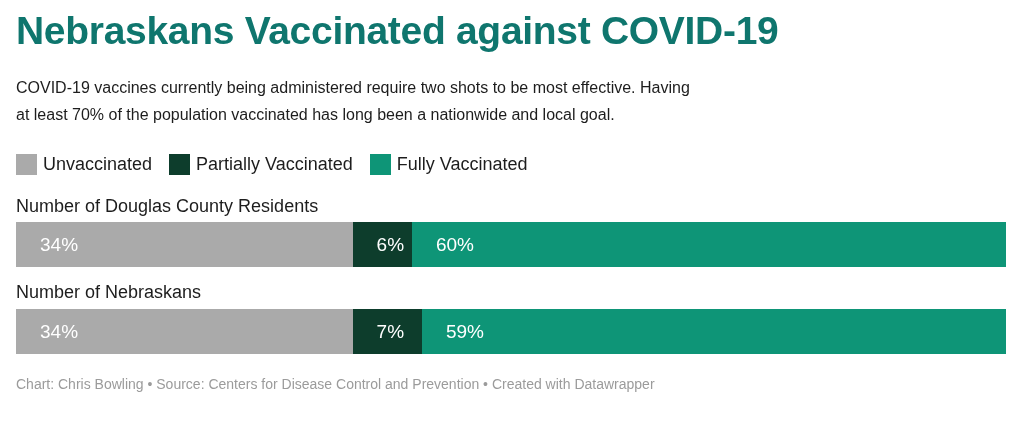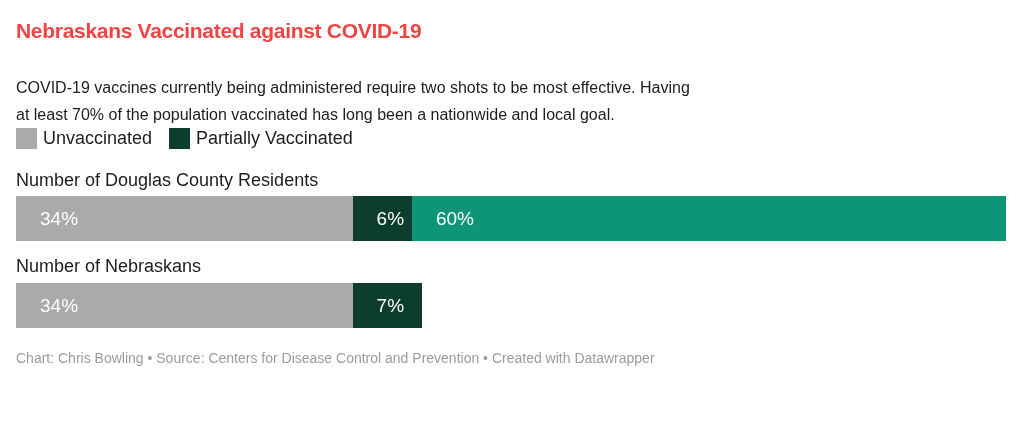--- a/index.html
+++ b/index.html
@@ -9,34 +9,35 @@
     height: 421px;
     font-family: "Liberation Sans", sans-serif;
     color: #1d1d1d;
     overflow: hidden;
   }
   .page {
     padding: 0 18px 0 16px;
   }
   .title {
     margin-top: 14px;
-    font-size: 21px;
+    font-size: 39px;
     line-height: 34px;
     font-weight: 700;
     letter-spacing: -0.3px;
-    color: #ef4444;
+    color: #0f766e;
   }
   .description {
     margin-top: 26px;
     font-size: 16px;
     line-height: 27px;
     color: #1d1d1d;
     white-space: pre-line;
   }
   .legend {
+    margin-top: 26px;
     display: flex;
     align-items: flex-end;
   }
   .legend-item {
     display: flex;
     align-items: center;
     margin-right: 17px;
   }
   .legend-swatch {
     width: 21px;
@@ -92,20 +93,24 @@
 
   <div class="legend" id="legend">
       <div class="legend-item">
         <span class="legend-swatch" style="background: rgb(170, 170, 170);"></span>
         <span class="legend-label">Unvaccinated</span>
       </div>
       <div class="legend-item">
         <span class="legend-swatch" style="background: rgb(13, 61, 44);"></span>
         <span class="legend-label">Partially Vaccinated</span>
       </div>
+      <div class="legend-item">
+        <span class="legend-swatch" style="background: rgb(14, 149, 119);"></span>
+        <span class="legend-label">Fully Vaccinated</span>
+      </div>
     </div>
 
   <div id="rows">
       <div class="row-label first">Number of Douglas County Residents</div>
       <div class="bar first">
         <div class="bar-segment" style="width: 34%; background: rgb(170, 170, 170);">
           <span class="bar-segment-value">34%</span>
         </div>
         <div class="bar-segment" style="width: 6%; background: rgb(13, 61, 44);">
           <span class="bar-segment-value">6%</span>
@@ -115,17 +120,20 @@
         </div>
       </div>
       <div class="row-label second">Number of Nebraskans</div>
       <div class="bar second">
         <div class="bar-segment" style="width: 34%; background: rgb(170, 170, 170);">
           <span class="bar-segment-value">34%</span>
         </div>
         <div class="bar-segment" style="width: 7%; background: rgb(13, 61, 44);">
           <span class="bar-segment-value">7%</span>
         </div>
+        <div class="bar-segment" style="width: 59%; background: rgb(14, 149, 119);">
+          <span class="bar-segment-value">59%</span>
+        </div>
       </div>
     </div>
 
   <p class="footer">Chart: Chris Bowling • Source: Centers for Disease Control and Prevention • Created with Datawrapper</p>
 </div>
 
 </body></html>

